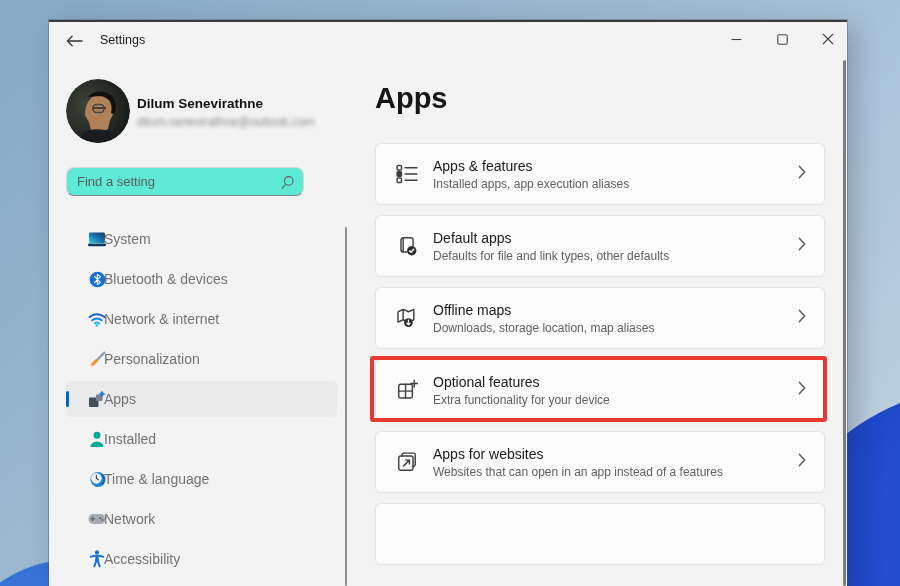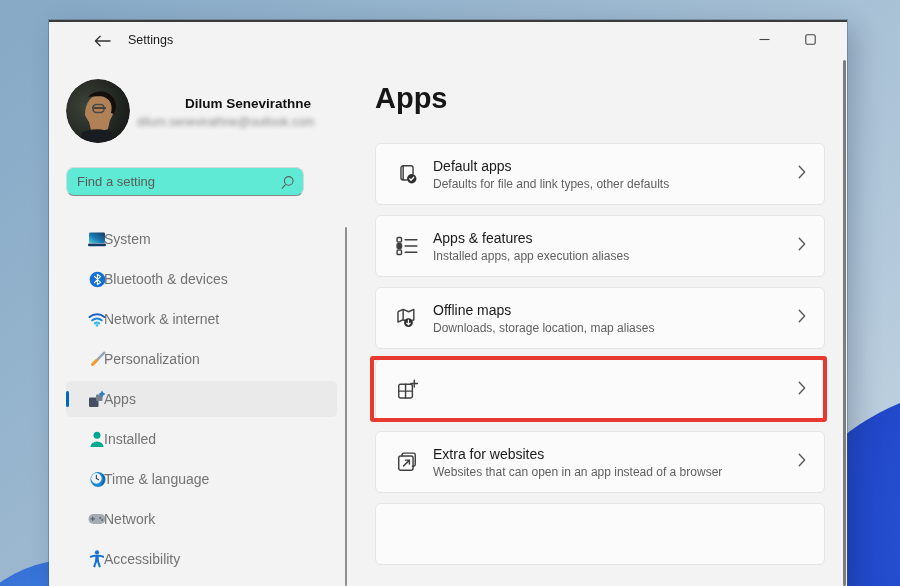--- a/index.html
+++ b/index.html
@@ -18,32 +18,32 @@
     left:-50px; top:560px; width:240px; height:240px;
     background:radial-gradient(circle at 40% 30%, #3f7ede 0%, #2c63cd 70%, #1d4fc0 100%);
   }
   .window {
     position:absolute; left:49px; top:20px; width:798px; height:566px;
     background:#f3f3f3; overflow:hidden;
     border-top:2px solid #3b3b3b;
     box-shadow:0 0 0 1px rgba(70,80,95,.35), 8px 8px 24px rgba(20,30,60,.25);
   }
   
-  .titlebar { position:absolute; left:0; top:0; width:100%; height:38px;margin-left:28px; }
+  .titlebar { position:absolute; left:0; top:0; width:100%; height:38px; }
   .back-btn { position:absolute; left:12px; top:9px; width:26px; height:22px;
     display:flex; align-items:center; justify-content:center; cursor:pointer; }
   .win-title { position:absolute; left:51px; top:11px; font-size:12.5px; color:#1b1b1b; }
   .caption-btn { position:absolute; top:2px; width:46px; height:32px;
     display:flex; align-items:center; justify-content:center; cursor:pointer; }
   .cap-min { left:664px; } .cap-max { left:710px; } .cap-close { left:756px; }
   
   .avatar { position:absolute; left:17px; top:57px; width:64px; height:64px;
     border-radius:50%; overflow:hidden; }
   .acct-name { position:absolute; left:88px; top:74px; font-size:13.5px;
-    font-weight:bold; color:#111;margin-left:48px; }
+    font-weight:bold; color:#111; }
   .acct-email { position:absolute; left:88px; top:93px; font-size:12px;
     color:#8a8a8a; filter:blur(2.3px); white-space:nowrap; }
   .searchbox { position:absolute; left:17px; top:145px; width:238px; height:29px;
     background:#5eead4; border:1px solid #d8d8d8; border-bottom-color:#868686;
     border-radius:8px; }
   .searchbox input { position:absolute; left:0; top:0; width:100%; height:100%;
     border:none; outline:none; background:transparent; padding:0 30px 0 10px;
     font-size:13px; color:#3a3a3a;
     font-family:"Liberation Sans","DejaVu Sans",sans-serif; }
   .searchbox input::placeholder { color:#5c5c5c; opacity:1; }
@@ -273,58 +273,58 @@
   <div class="side-scroll"></div>
   <div class="main-scroll"></div>
 
   <div class="page-title">Apps</div>
 
   <div class="cards">
 
     <div class="card">
       <span class="card-ico">
         <svg width="22" height="22" viewBox="0 0 20 20" fill="none" stroke="#3f3f3f" stroke-width="1.3">
-          <path d="M6.5 2.5h7a2 2 0 0 1 2 2v5.2M6.5 2.5a2 2 0 0 0-2 2v9a2 2 0 0 0 2 2h3.2M6.5 2.5v13" stroke-linecap="round"></path>
-          <circle cx="14.3" cy="14.3" r="4.3" fill="#2e2e2e" stroke="none"></circle>
-          <path d="M12.4 14.4l1.3 1.3 2.4-2.7" stroke="#fff" stroke-width="1.2" stroke-linecap="round" stroke-linejoin="round"></path>
-        </svg>
-      </span>
-      <span class="card-text">
-        <div class="card-title">Default apps</div>
-        <div class="card-sub">Defaults for file and link types, other defaults</div>
-      </span>
-      <span class="card-chev">
-        <svg width="8" height="14" viewBox="0 0 8 14" fill="none" stroke="#5c5c5c" stroke-width="1.5" stroke-linecap="round" stroke-linejoin="round">
-            <path d="M1.3 1.3L6.6 7l-5.3 5.7"></path>
-          </svg>
-      </span>
-    </div>
-
-    <div class="card">
-      <span class="card-ico">
-        <svg width="22" height="22" viewBox="0 0 20 20" fill="none" stroke="#3f3f3f" stroke-width="1.3">
           <rect x="1" y="2.3" width="4" height="4" rx="0.8"></rect>
           <rect x="1" y="8" width="4" height="4" rx="0.8" fill="#3f3f3f"></rect>
           <rect x="1" y="13.7" width="4" height="4" rx="0.8"></rect>
           <path d="M8.3 4.3H19M8.3 10H19M8.3 15.7H19" stroke-linecap="round"></path>
         </svg>
       </span>
       <span class="card-text">
         <div class="card-title">Apps &amp; features</div>
         <div class="card-sub">Installed apps, app execution aliases</div>
       </span>
       <span class="card-chev">
         <svg width="8" height="14" viewBox="0 0 8 14" fill="none" stroke="#5c5c5c" stroke-width="1.5" stroke-linecap="round" stroke-linejoin="round">
             <path d="M1.3 1.3L6.6 7l-5.3 5.7"></path>
           </svg>
       </span>
     </div>
 
     <div class="card">
       <span class="card-ico">
+        <svg width="22" height="22" viewBox="0 0 20 20" fill="none" stroke="#3f3f3f" stroke-width="1.3">
+          <path d="M6.5 2.5h7a2 2 0 0 1 2 2v5.2M6.5 2.5a2 2 0 0 0-2 2v9a2 2 0 0 0 2 2h3.2M6.5 2.5v13" stroke-linecap="round"></path>
+          <circle cx="14.3" cy="14.3" r="4.3" fill="#2e2e2e" stroke="none"></circle>
+          <path d="M12.4 14.4l1.3 1.3 2.4-2.7" stroke="#fff" stroke-width="1.2" stroke-linecap="round" stroke-linejoin="round"></path>
+        </svg>
+      </span>
+      <span class="card-text">
+        <div class="card-title">Default apps</div>
+        <div class="card-sub">Defaults for file and link types, other defaults</div>
+      </span>
+      <span class="card-chev">
+        <svg width="8" height="14" viewBox="0 0 8 14" fill="none" stroke="#5c5c5c" stroke-width="1.5" stroke-linecap="round" stroke-linejoin="round">
+            <path d="M1.3 1.3L6.6 7l-5.3 5.7"></path>
+          </svg>
+      </span>
+    </div>
+
+    <div class="card">
+      <span class="card-ico">
         <svg width="22" height="22" viewBox="0 0 20 20" fill="none" stroke="#3f3f3f" stroke-width="1.3" stroke-linejoin="round">
           <path d="M1.8 4.3l4.7-2.1 5 2.1 4.7-2.1v9.4l-2.6 1.2M6.5 2.2v9.2M1.8 4.3v9.4l4.7-2.1 1.6.7"></path>
           <circle cx="11.3" cy="14.2" r="4" fill="#2e2e2e" stroke="none"></circle>
           <path d="M11.3 12v4.2m0 0l-1.6-1.6m1.6 1.6l1.6-1.6" stroke="#fff" stroke-width="1.1" stroke-linecap="round"></path>
         </svg>
       </span>
       <span class="card-text">
         <div class="card-title">Offline maps</div>
         <div class="card-sub">Downloads, storage location, map aliases</div>
       </span>
@@ -336,38 +336,42 @@
     </div>
 
     <div class="card">
       <span class="card-ico">
         <svg width="22" height="22" viewBox="0 0 20 20" fill="none" stroke="#3f3f3f" stroke-width="1.3" stroke-linecap="round">
           <rect x="2.5" y="4.8" width="12.4" height="12.4" rx="1.5"></rect>
           <path d="M8.7 4.8v12.4M2.5 11h12.4"></path>
           <path d="M16.6 1v6.2M13.5 4.1h6.2"></path>
         </svg>
       </span>
+      <span class="card-text">
+        <div class="card-title">Optional features</div>
+        <div class="card-sub">Extra functionality for your device</div>
+      </span>
       <span class="card-chev">
         <svg width="8" height="14" viewBox="0 0 8 14" fill="none" stroke="#5c5c5c" stroke-width="1.5" stroke-linecap="round" stroke-linejoin="round">
             <path d="M1.3 1.3L6.6 7l-5.3 5.7"></path>
           </svg>
       </span>
     </div>
 
     <div class="card">
       <span class="card-ico">
         <svg width="22" height="22" viewBox="0 0 20 20" fill="none" stroke="#3f3f3f" stroke-width="1.3" stroke-linecap="round" stroke-linejoin="round">
           <rect x="2.5" y="4.5" width="13" height="13" rx="1.8"></rect>
           <path d="M5.5 4.5v-1a1.6 1.6 0 0 1 1.6-1.6h8.8a1.6 1.6 0 0 1 1.6 1.6v8.8a1.6 1.6 0 0 1-1.6 1.6h-1"></path>
           <path d="M6.8 13.7l5.4-5.4m0 0H8.6m3.6 0v3.6"></path>
         </svg>
       </span>
       <span class="card-text">
-        <div class="card-title">Extra for websites</div>
-        <div class="card-sub">Websites that can open in an app instead of a browser</div>
+        <div class="card-title">Apps for websites</div>
+        <div class="card-sub">Websites that can open in an app instead of a features</div>
       </span>
       <span class="card-chev">
         <svg width="8" height="14" viewBox="0 0 8 14" fill="none" stroke="#5c5c5c" stroke-width="1.5" stroke-linecap="round" stroke-linejoin="round">
             <path d="M1.3 1.3L6.6 7l-5.3 5.7"></path>
           </svg>
       </span>
     </div>
 
 
     <div class="card partial"></div>

